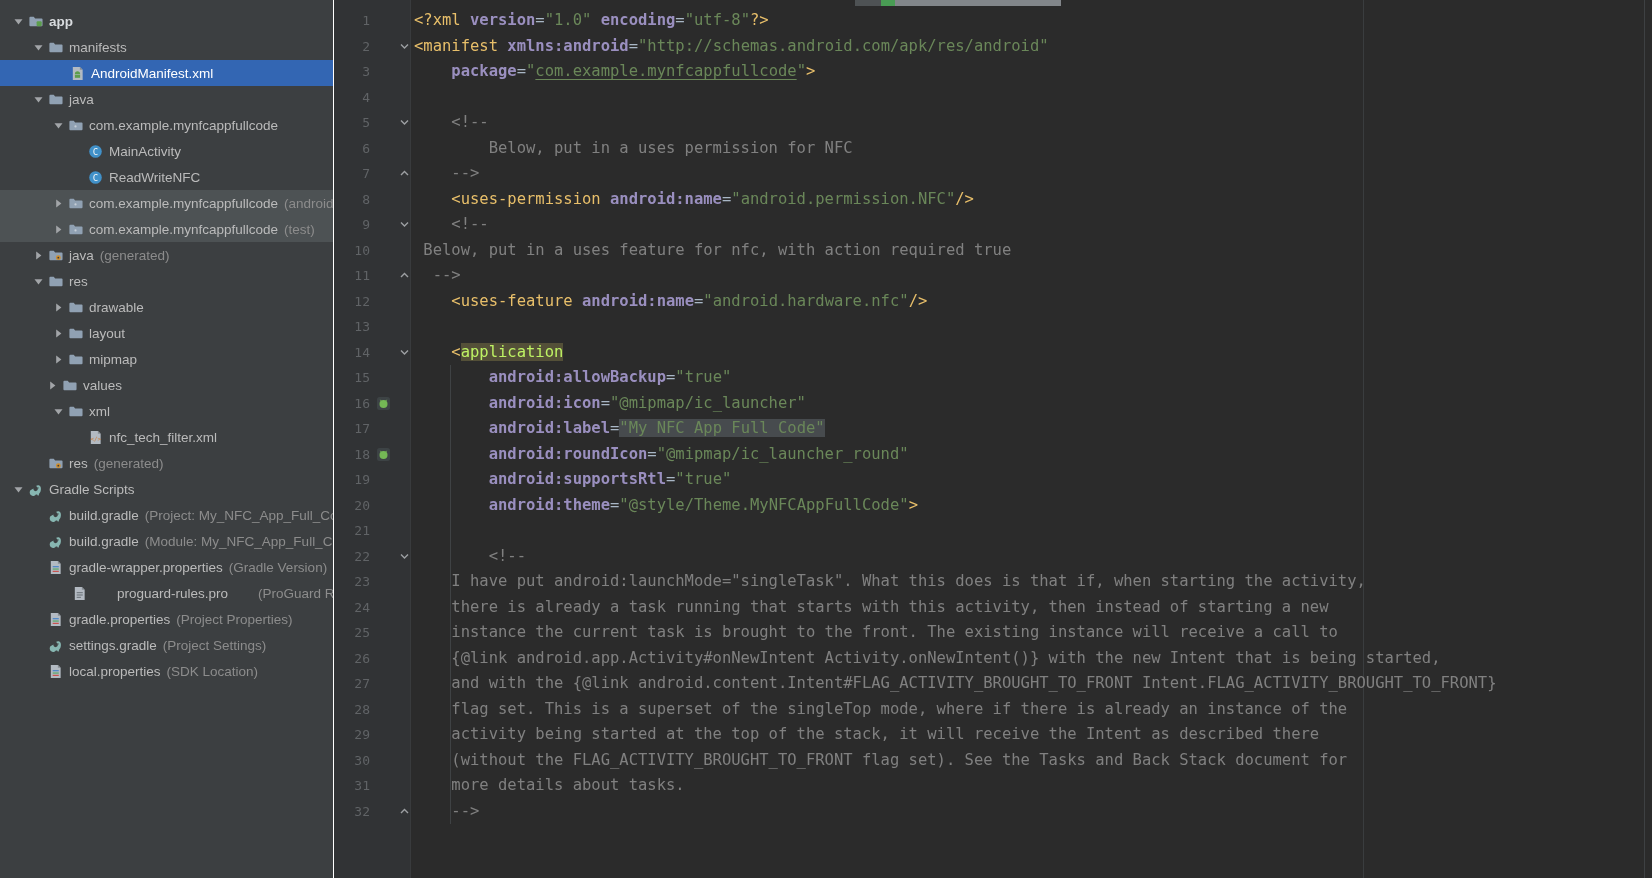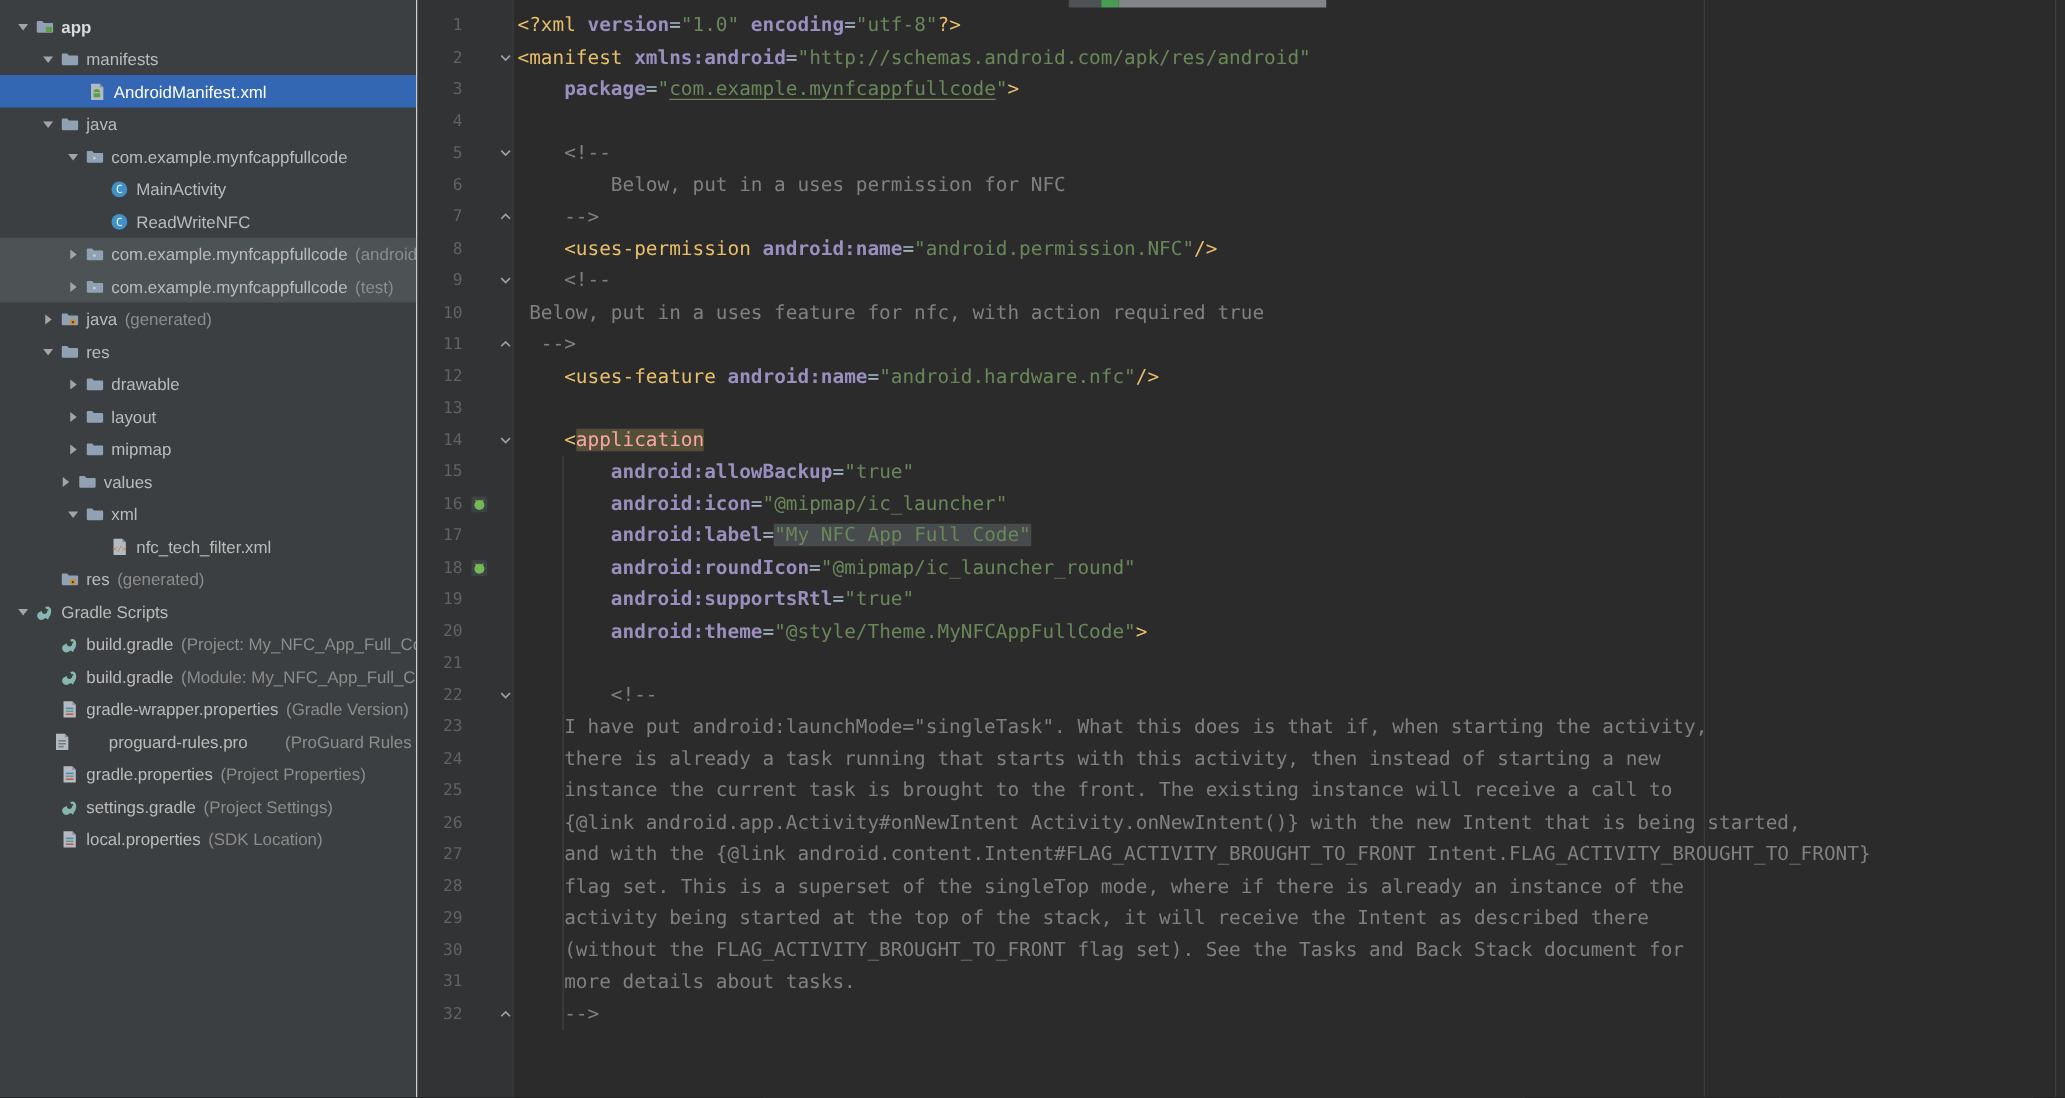--- a/index.html
+++ b/index.html
@@ -1,21 +1,21 @@
 <!DOCTYPE html>
 <html><head>
 <meta charset="utf-8">
 <style>
   html,body{margin:0;padding:0;background:#1e1e1e;}
   .ide{position:relative;width:1652px;height:878px;overflow:hidden;background:#2B2B2B;
        font-family:"Liberation Sans",sans-serif;}
 
   
   .panel{position:absolute;left:0;top:0;width:333px;height:878px;background:#3C3F41;
-         border-right:1px solid #ffffff;overflow:hidden;}
+         border-right:4px solid #ffffff;overflow:hidden;}
   .tree{padding-top:8px;}
   .trow{height:26px;display:flex;align-items:center;white-space:nowrap;overflow:hidden;
         font-size:13.5px;color:#BBBBBB;cursor:default;}
   .trow.sel{background:#3366B3;color:#FFFFFF;}
   .trow.band{background:#4D5254;}
   .arrow{flex:0 0 16px;display:flex;align-items:center;justify-content:center;}
   .ticon{flex:0 0 19px;display:flex;align-items:center;justify-content:center;}
   .tlabel{margin-left:4px;}
   .tlabel.bold{font-weight:bold;color:#D8DBDE;}
   .trow.sel .tlabel{color:#FFFFFF;}
@@ -45,21 +45,21 @@
         font-family:"DejaVu Sans Mono","Liberation Mono",monospace;color:#A9B7C6;}
 
   
   .t{color:#E8BF6A;}
   .a{color:#9A8FBF;font-weight:bold;}
   .s{color:#6A8759;}
   .g{color:#808080;}
   .d{color:#A9B7C6;}
   .su{color:#6A8759;text-decoration:underline;text-underline-offset:3px;}
   .sh{color:#6A8759;background:#474B4E;}
-  .th{color:#fca5a5;background:#545038;}
+  .th{color:#bef264;background:#545038;}
 </style>
 </head>
 <body>
 
 <div class="ide">
 
   <aside class="panel">
     <div class="tree">
         <div class="trow" style="padding-left: 10px;">
           <span class="arrow">
@@ -337,21 +337,21 @@
               <path d="M3 1h7.5L13.5 4v11H3z" fill="#B3BAC2"></path>
               <path d="M10.5 1v3h3z" fill="#878D93"></path>
               <rect x="5" y="6.5" width="6.5" height="1.3" fill="#4A86C7"></rect>
               <rect x="5" y="9" width="6.5" height="1.3" fill="#59A869"></rect>
               <rect x="5" y="11.5" width="6.5" height="1.3" fill="#C75450"></rect>
             </svg>
           </span>
           <span class="tlabel">gradle-wrapper.properties</span>
           <span class="thint">(Gradle Version)</span>
         </div>
-        <div class="trow" style=" gap: 24px;">
+        <div class="trow" style="padding-left: 30px; gap: 24px;">
           <span class="arrow"></span>
           <span class="ticon">
             <svg width="15" height="15" viewBox="0 0 16 16">
               <path d="M3 1h7.5L13.5 4v11H3z" fill="#B3BAC2"></path>
               <path d="M10.5 1v3h3z" fill="#878D93"></path>
               <rect x="5" y="6.5" width="6.5" height="1.2" fill="#6F767D"></rect>
               <rect x="5" y="9" width="6.5" height="1.2" fill="#6F767D"></rect>
               <rect x="5" y="11.5" width="4.5" height="1.2" fill="#6F767D"></rect>
             </svg>
           </span>

